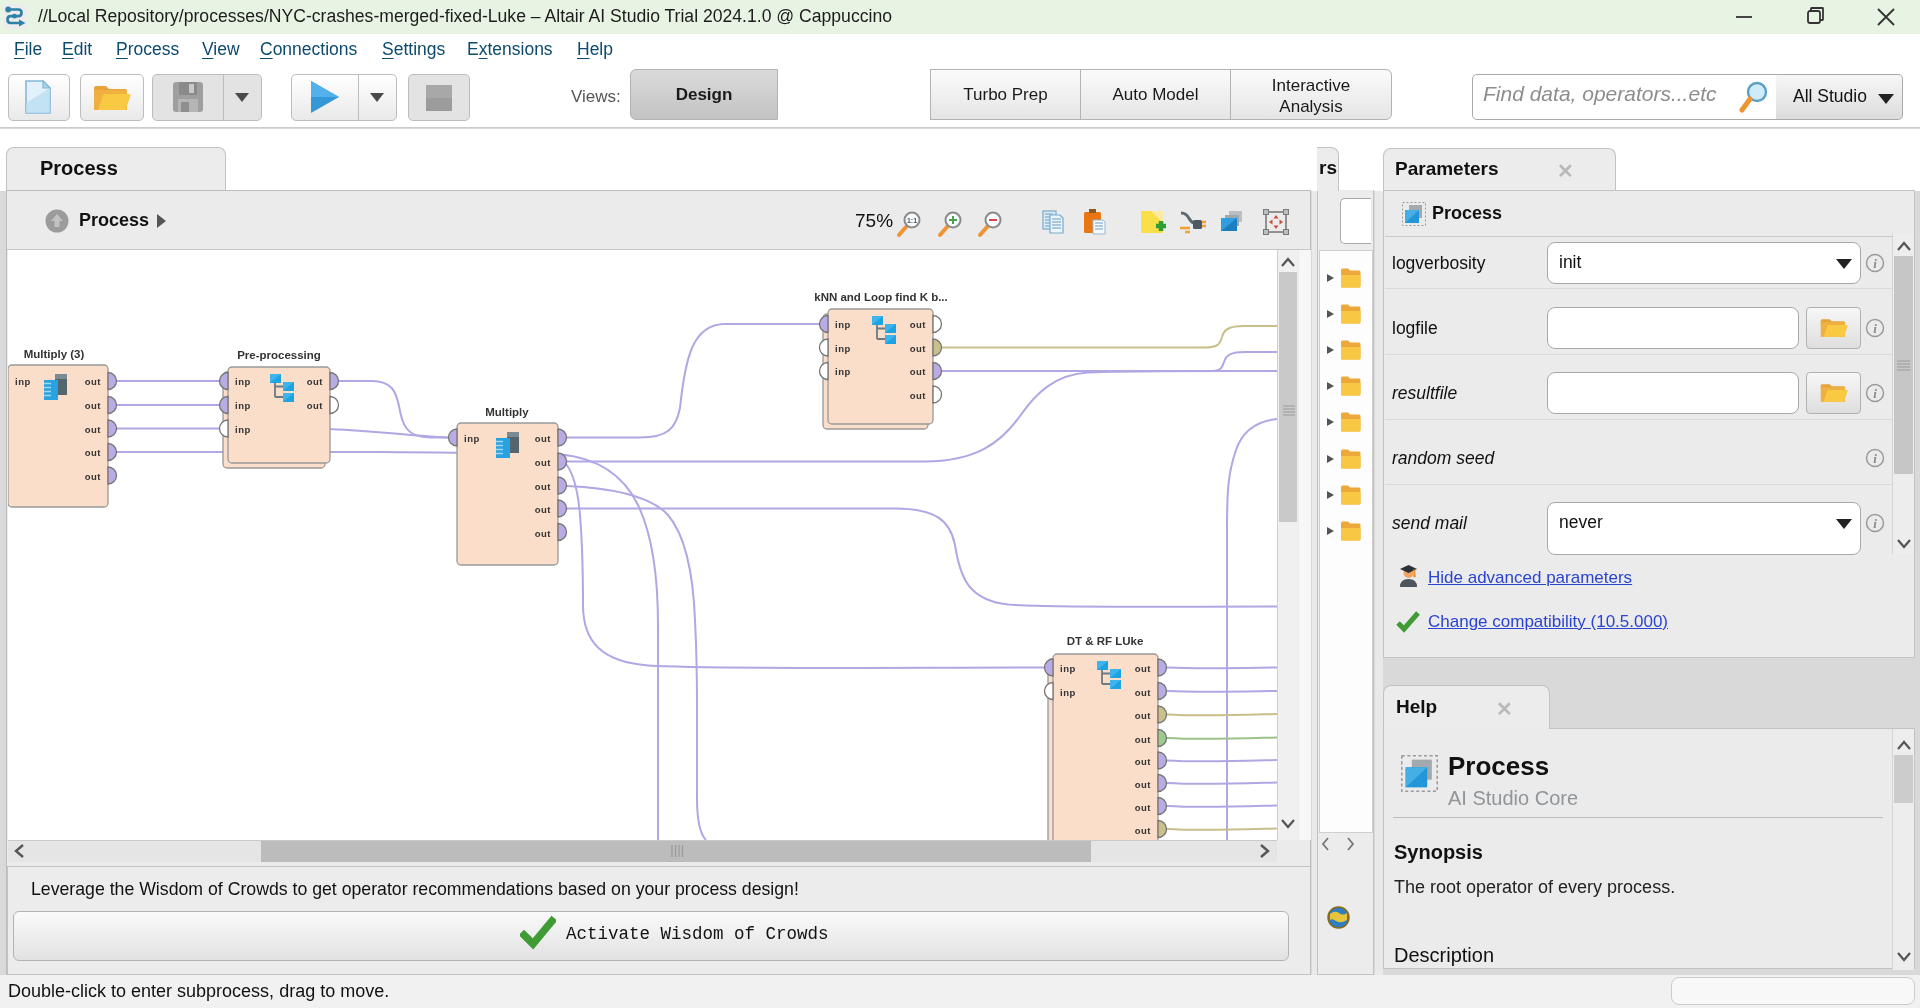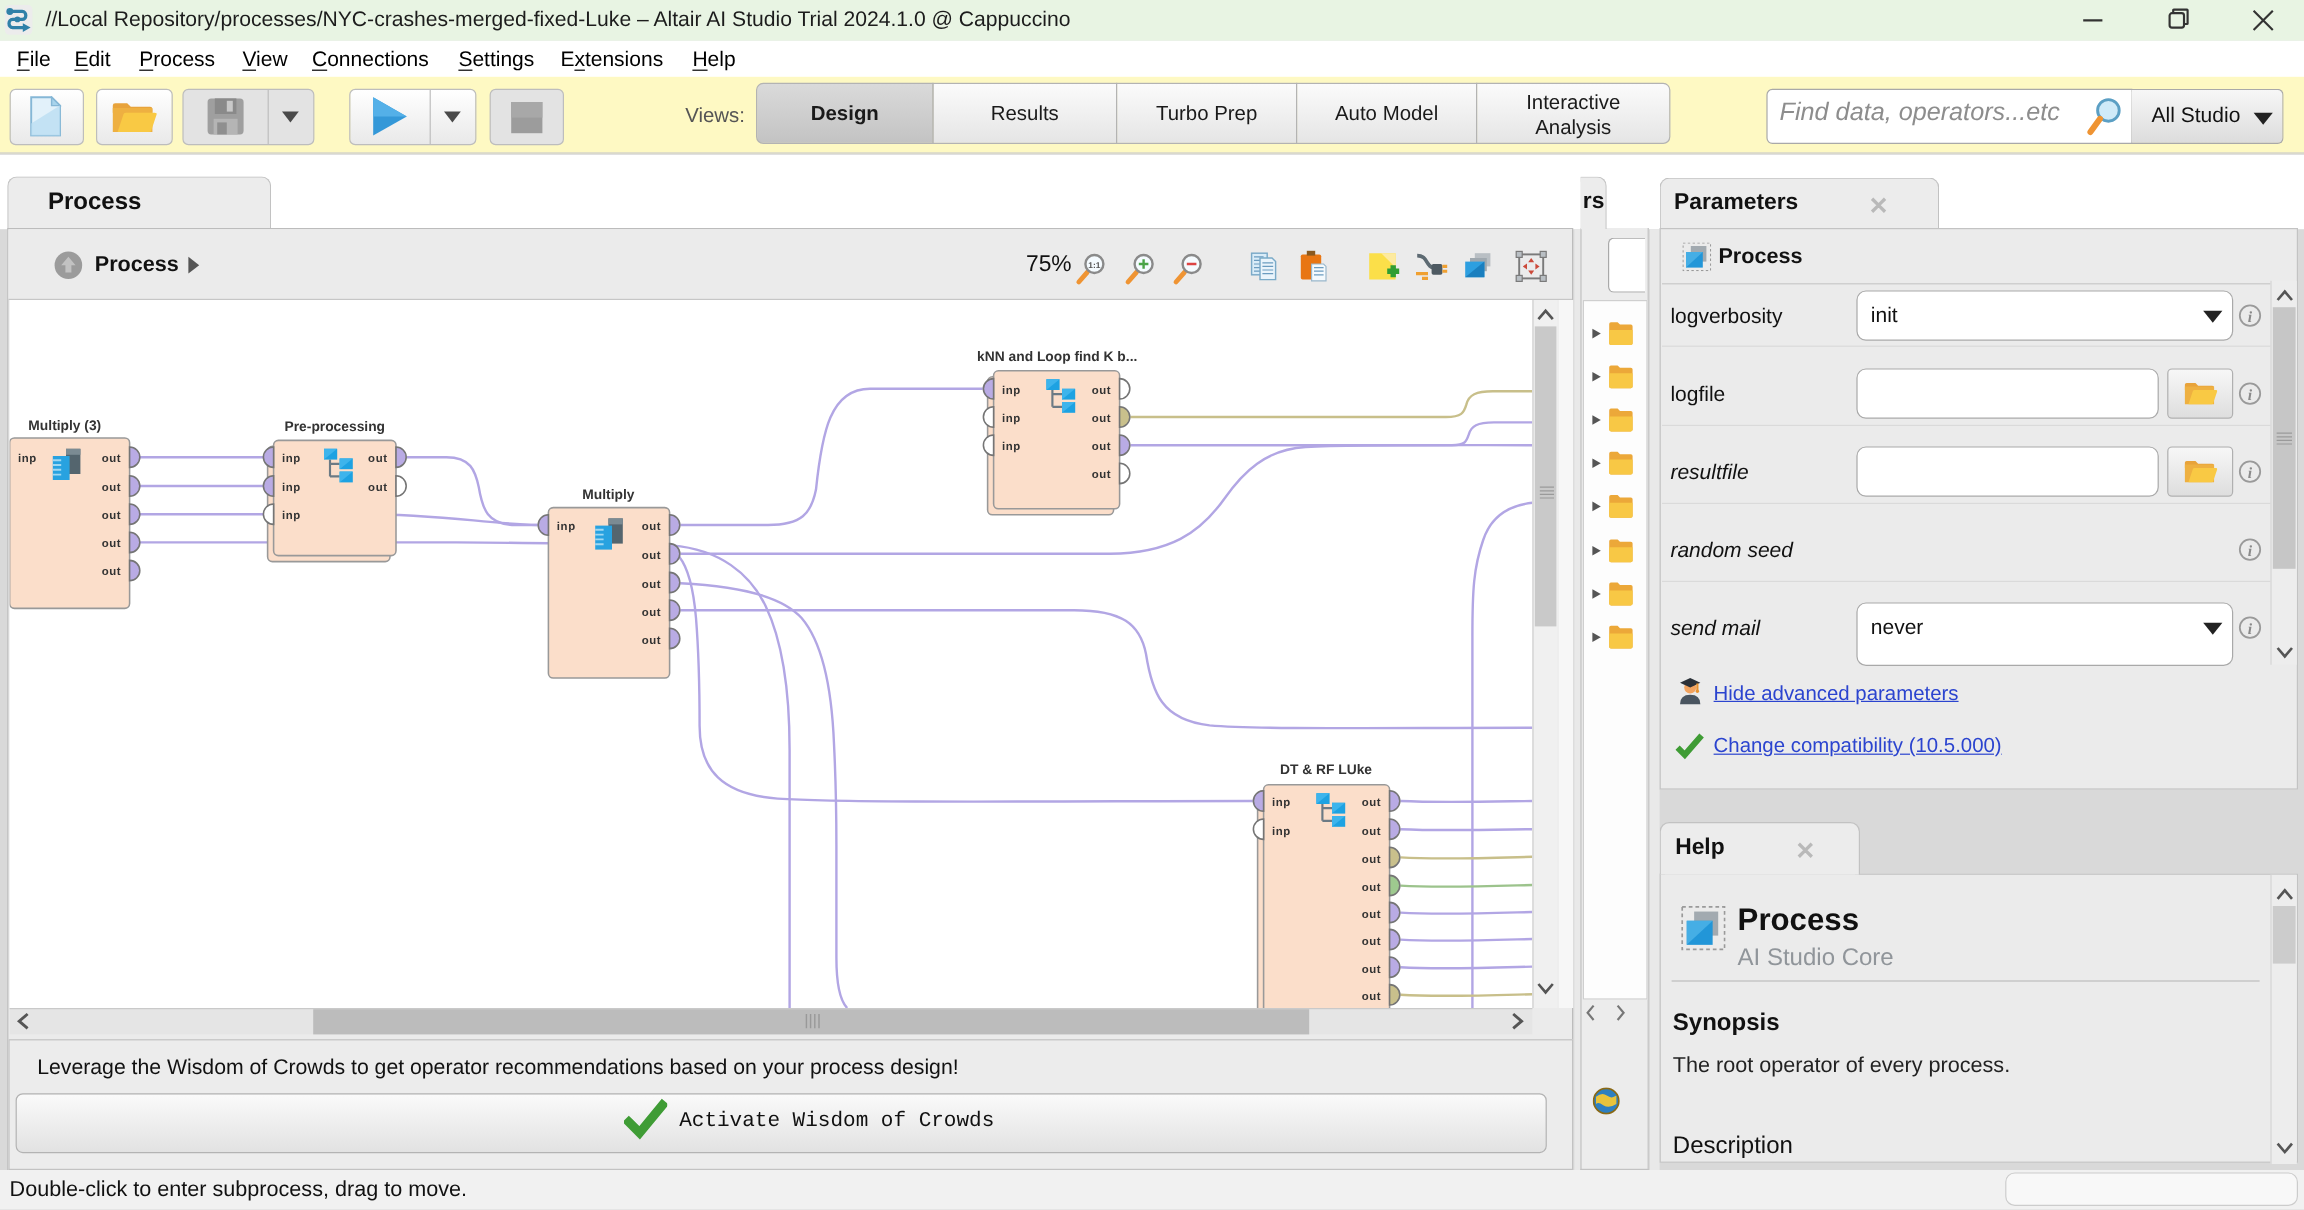--- a/index.html
+++ b/index.html
@@ -3,25 +3,25 @@
 <meta charset="utf-8">
 <style>
 * { margin:0; padding:0; box-sizing:border-box; }
 html,body { width:1920px; height:1008px; overflow:hidden; font-family:"Liberation Sans", sans-serif; }
 body { position:relative; background:#d9d9d9; }
 .abs { position:absolute; }
 
 #titlebar { left:0; top:0; width:1920px; height:34px; background:#e8f4e3; }
 #titletext { left:38px; top:6px; font-size:17.6px; color:#1c1c1c; }
 
-#menubar { left:0; top:34px; width:1920px; height:44px; background:#ffffff; border-bottom:1px solid #e2e2e2; font-size:17.5px; color:#000000; }
+#menubar { left:0; top:34px; width:1920px; height:44px; background:#ffffff; border-bottom:1px solid #e2e2e2; font-size:17.5px; color:#0c4a6e; }
 #menubar span { position:absolute; top:5px; }
 #menubar u { text-underline-offset:3px; }
 
-#toolbar { left:0; top:64px; width:1920px; height:64px; background:#fef9c3; border-bottom:1px solid #cccccc; }
+#toolbar { left:0; top:64px; width:1920px; height:64px; background:#ffffff; border-bottom:1px solid #cccccc; }
 .tbtn { position:absolute; top:10px; height:47px; border:1px solid #bdbdbd; border-radius:5px; background:linear-gradient(180deg,#ffffff,#e9e9e9); }
 .tbtn.dis { background:#e3e3e3; }
 .darr { position:absolute; width:0; height:0; border-left:7px solid transparent; border-right:7px solid transparent; border-top:9px solid #4a4a4a; }
 #viewslbl { left:571px; top:23px; font-size:17px; color:#555; }
 .vbtn { position:absolute; top:5px; height:51px; border:1px solid #b3b3b3; background:linear-gradient(180deg,#fbfbfb,#e5e5e5); font-size:17px; color:#1a1a1a; text-align:center; }
 .vbtn.sel { background:linear-gradient(180deg,#dadada,#c3c3c3); font-weight:bold; }
 #search { left:1472px; top:10px; width:305px; height:46px; background:#fff; border:1px solid #a9a9a9; border-radius:5px 0 0 5px; }
 #searchph { left:1483px; top:18px; font-size:21px; font-style:italic; color:#8d8d8d; }
 #allstudio { left:1776px; top:10px; width:127px; height:46px; background:linear-gradient(180deg,#f7f7f7,#dcdcdc); border:1px solid #a9a9a9; border-left:none; border-radius:0 5px 5px 0; }
 #allstudio span { position:absolute; left:17px; top:11px; font-size:17.5px; color:#111; }
@@ -93,21 +93,20 @@
   <div class="tbtn" style="left:80px;width:64px"></div>
   <div class="tbtn dis" style="left:152px;width:110px"></div>
   <div class="abs" style="left:223px;top:11px;height:45px;width:1px;background:#bdbdbd"></div>
   <div class="darr" style="left:235px;top:29px"></div>
   <div class="tbtn" style="left:291px;width:106px"></div>
   <div class="abs" style="left:358px;top:11px;height:45px;width:1px;background:#bdbdbd"></div>
   <div class="darr" style="left:370px;top:29px"></div>
   <div class="tbtn dis" style="left:408px;width:62px"></div>
   <div id="viewslbl" class="abs">Views:</div>
   <div class="vbtn sel" style="left:630px;width:148px;border-radius:6px 0 0 6px;padding-top:15px">Design</div>
-  <div class="vbtn" style="left:777px;width:154px;padding-top:15px">Results</div>
   <div class="vbtn" style="left:930px;width:151px;padding-top:15px">Turbo Prep</div>
   <div class="vbtn" style="left:1080px;width:151px;padding-top:15px">Auto Model</div>
   <div class="vbtn" style="left:1230px;width:162px;border-radius:0 6px 6px 0;line-height:21px;padding-top:5px">Interactive<br>Analysis</div>
   <div id="search" class="abs"></div>
   <div id="searchph" class="abs">Find data, operators...etc</div>
   <div id="allstudio" class="abs">
       <span>All Studio</span>
     </div>
   <div class="darr" style="left:1878px;top:30px;border-top-width:10px;border-left-width:8px;border-right-width:8px;border-top-color:#222"></div>
 </div>

